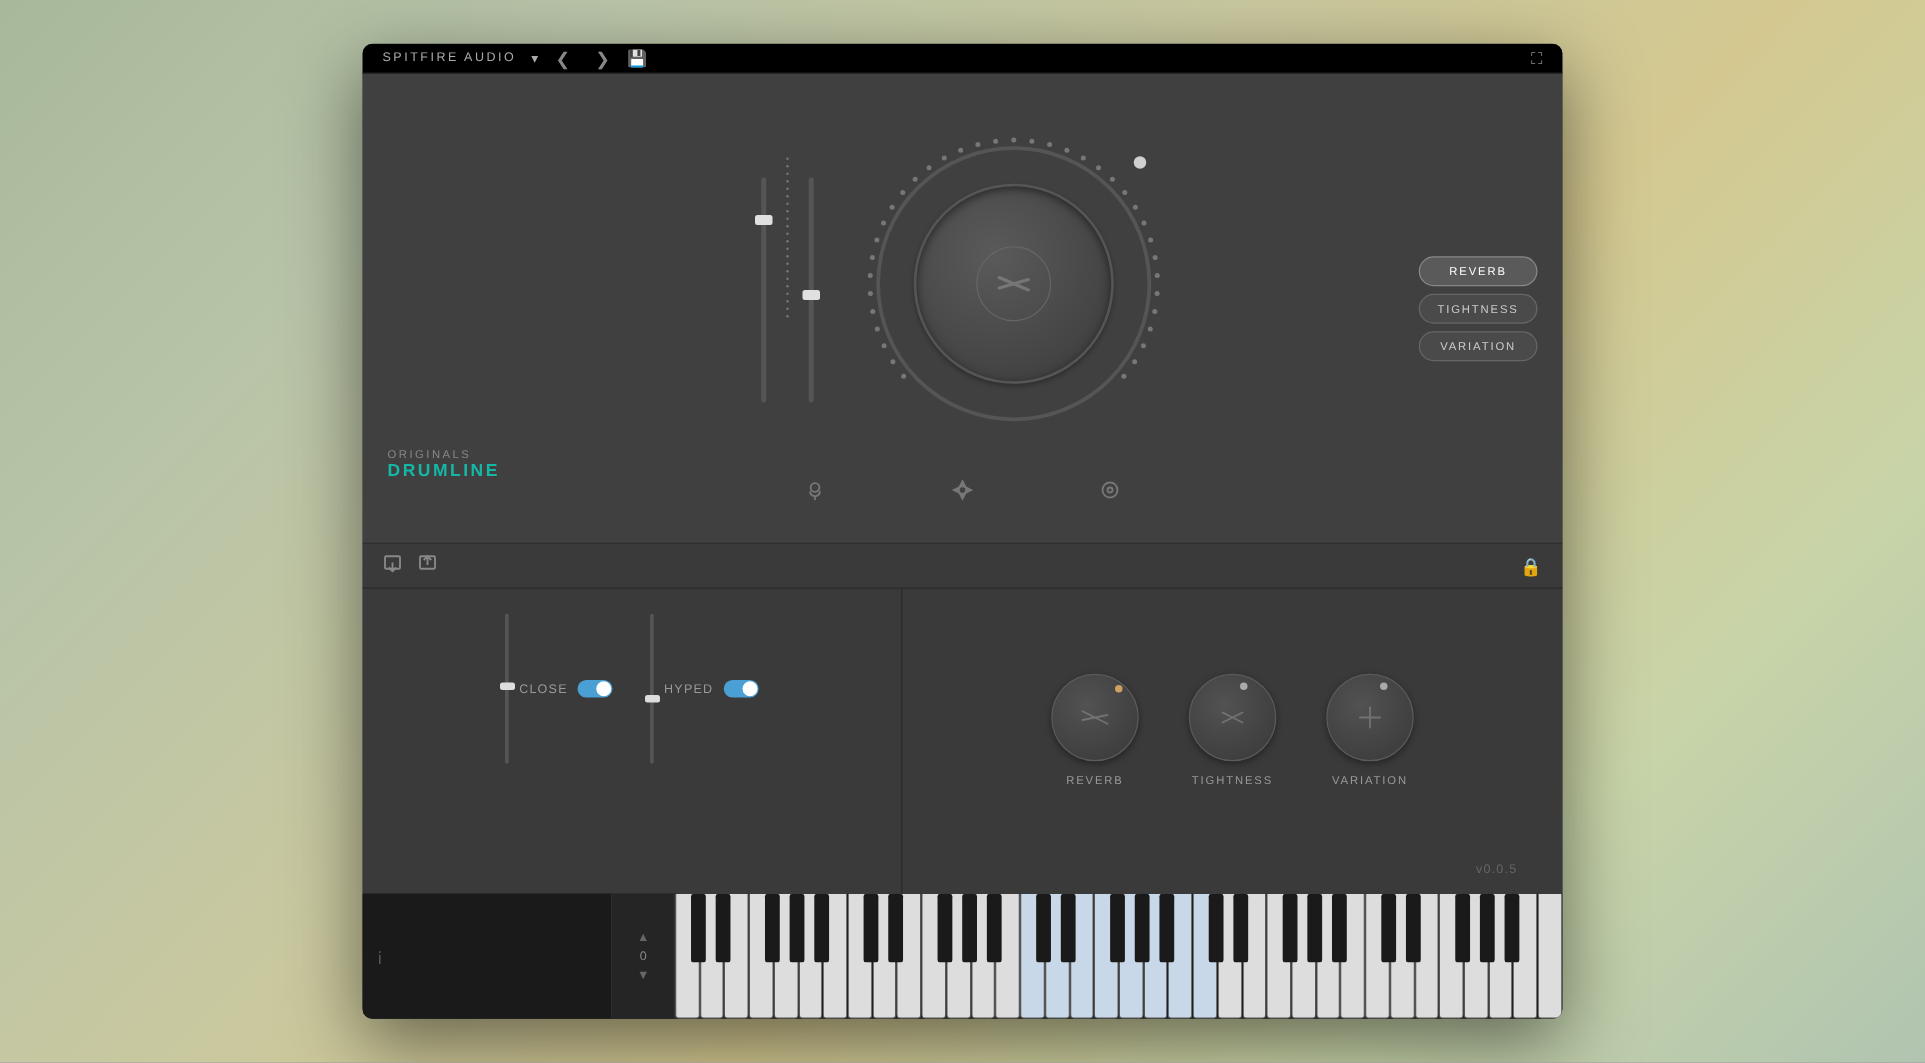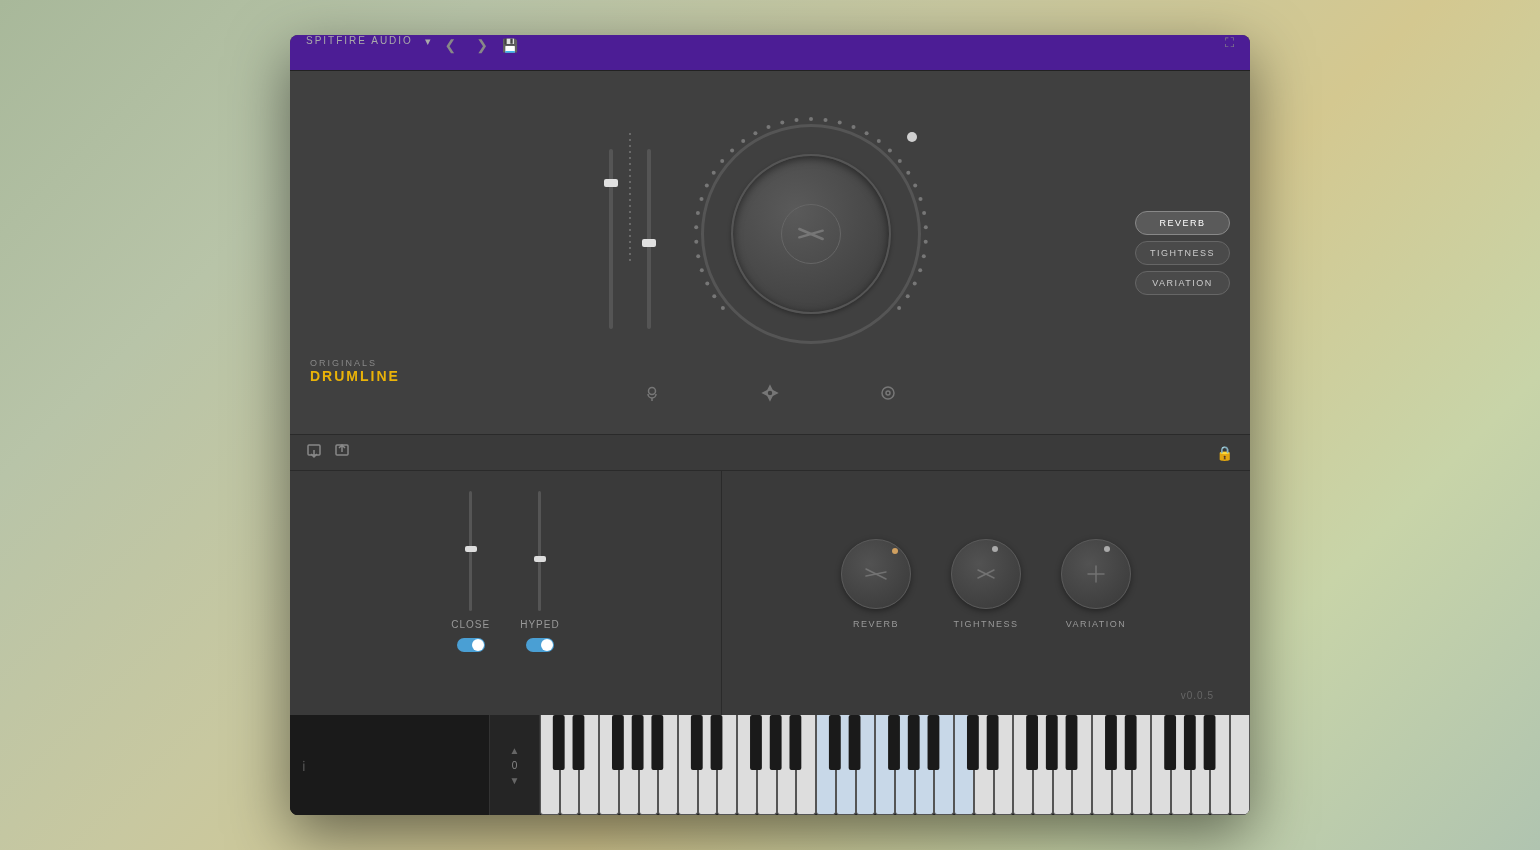--- a/index.html
+++ b/index.html
@@ -17,24 +17,24 @@
       height: 780px;
       background: #3a3a3a;
       border-radius: 8px;
       overflow: hidden;
       display: flex;
       flex-direction: column;
       box-shadow: 0 20px 60px rgba(0,0,0,0.5);
     }
     
     .header {
-      background: #4c1d95;
-      height: 36px;
-      display: flex;
-      align-items: flex-start;
+      background: #000000;
+      height: 24px;
+      display: flex;
+      align-items: center;
       padding: 0 16px;
       border-bottom: 1px solid #222;
       flex-shrink: 0;
     }
     .header-brand {
       color: #aaa;
       font-size: 10px;
       letter-spacing: 2px;
       text-transform: uppercase;
       margin-right: 12px;
@@ -230,21 +230,21 @@
       left: 20px;
       bottom: 50px;
     }
     .brand-originals {
       color: #888;
       font-size: 9px;
       letter-spacing: 2px;
       text-transform: uppercase;
     }
     .brand-name {
-      color: #eab308;
+      color: #14b8a6;
       font-size: 14px;
       letter-spacing: 2px;
       text-transform: uppercase;
       font-weight: bold;
     }
     
     .divider {
       height: 1px;
       background: #2a2a2a;
       flex-shrink: 0;
@@ -291,21 +291,20 @@
     .mixer-sliders {
       display: flex;
       gap: 30px;
       align-items: flex-start;
       justify-content: center;
       flex: 1;
       padding-top: 10px;
     }
     .mixer-channel {
       display: flex;
-      flex-direction: column;
       align-items: center;
       gap: 8px;
       text-align: center;
     }
     .mixer-slider-track {
       width: 3px;
       height: 120px;
       background: #555;
       border-radius: 2px;
       position: relative;

